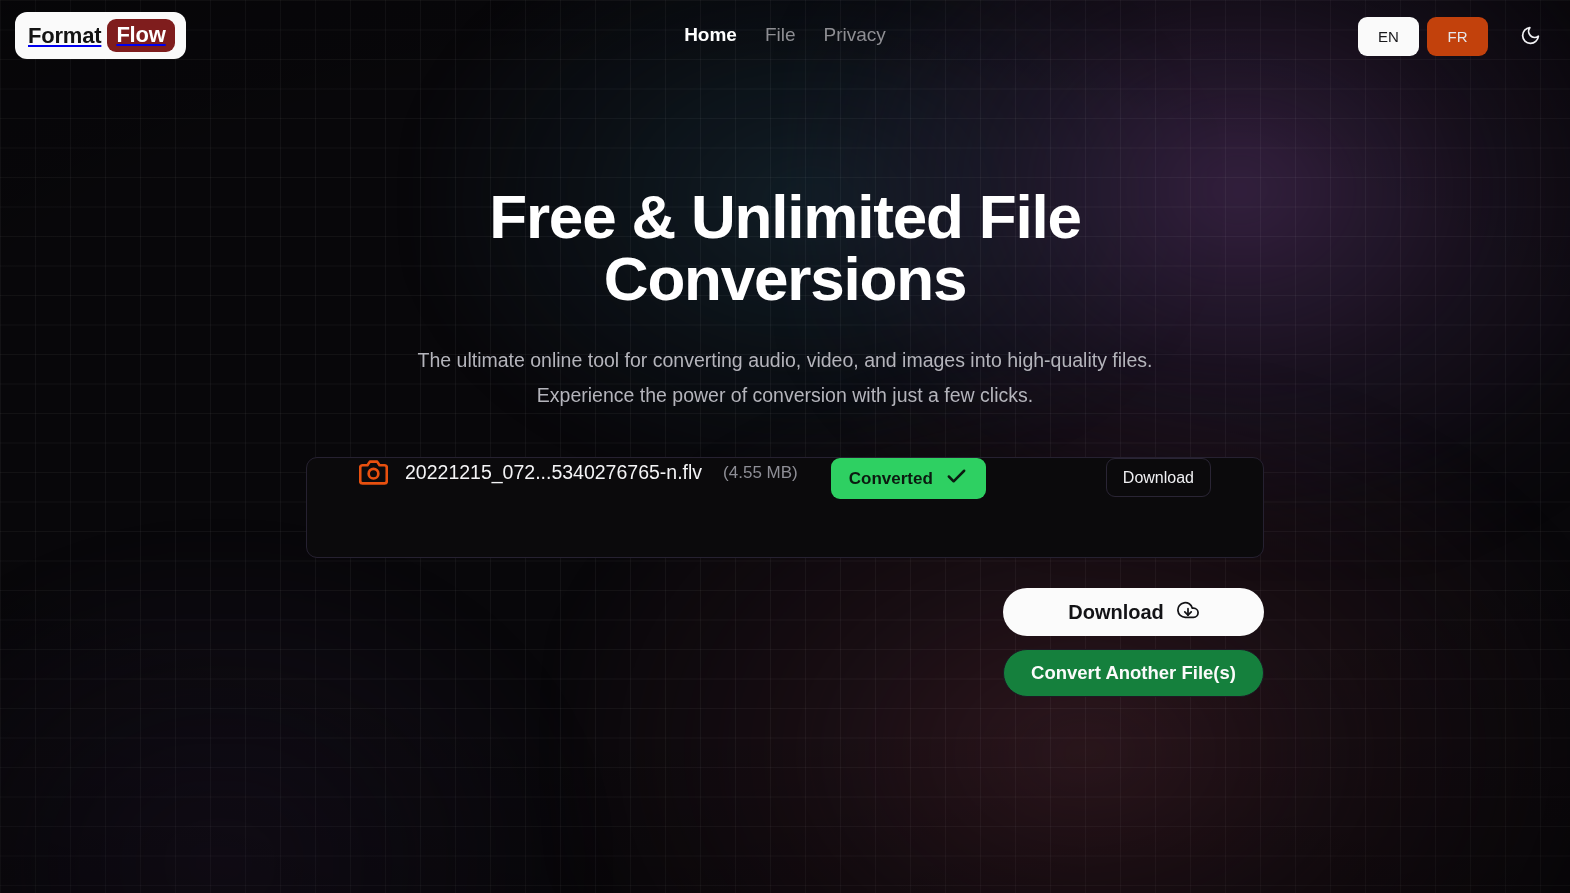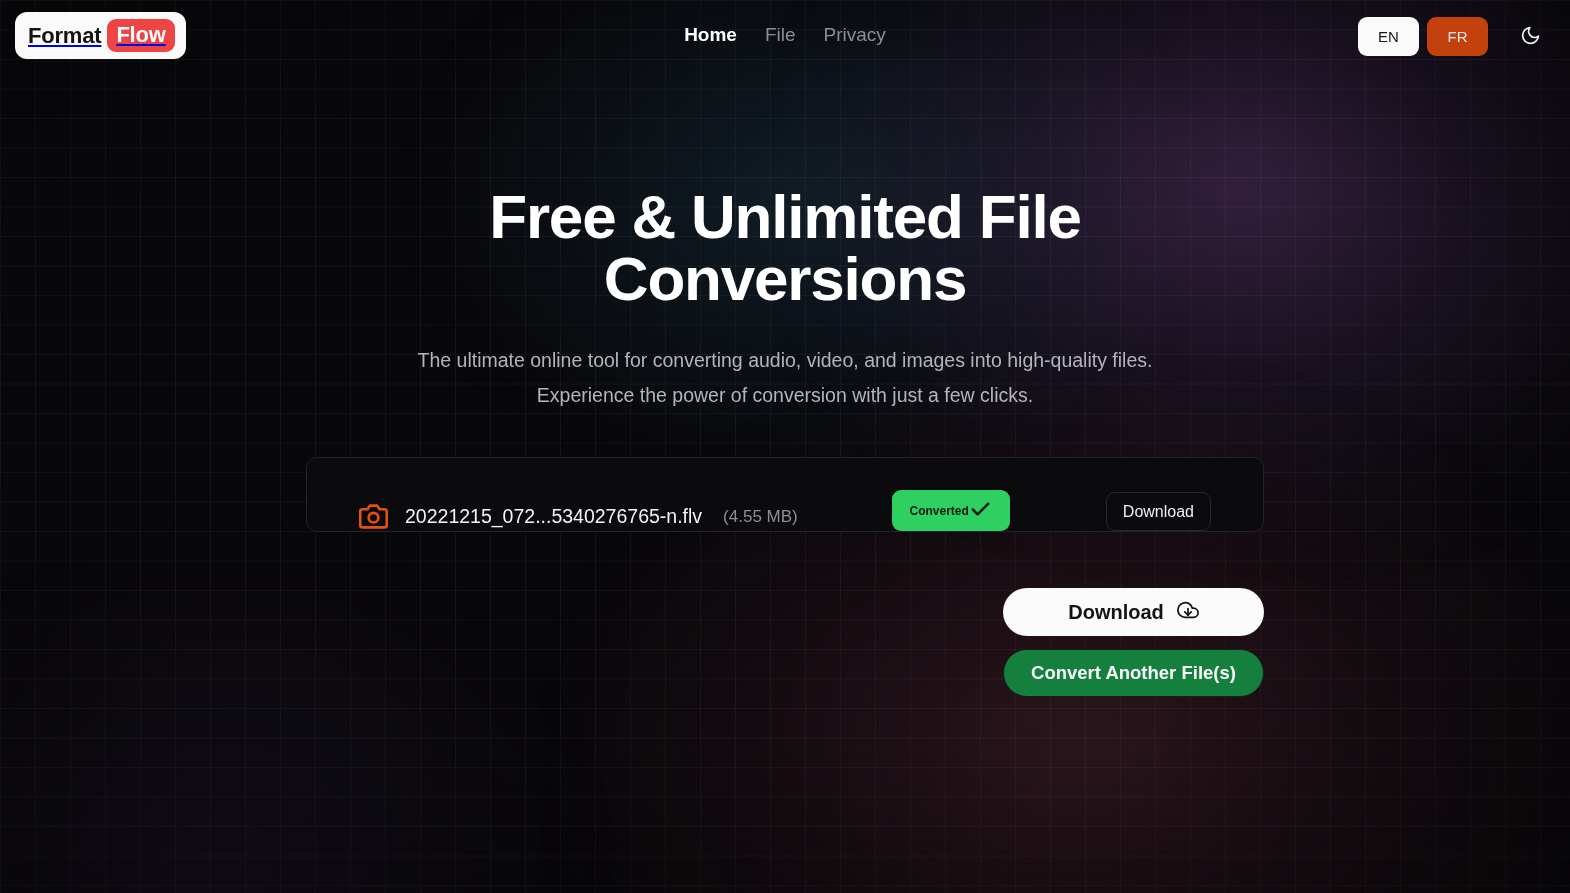--- a/index.html
+++ b/index.html
@@ -109,21 +109,21 @@
     padding: 7px 11px 7px 13px;
     gap: 6px;
   }
   .logo-format {
     color: #141414;
     font-size: 22px;
     font-weight: bold;
     letter-spacing: -0.2px;
   }
   .logo-flow {
-    background: #ef4444;
+    background: #7f1d1d;
     color: #ffffff;
     font-size: 22px;
     font-weight: bold;
     border-radius: 9px;
     padding: 3px 9px 4px 9px;
     letter-spacing: -0.2px;
   }
 
   .nav {
     position: absolute;
@@ -208,26 +208,26 @@
     margin-left: auto;
     margin-right: auto;
   }
 
   
   .file-card {
     position: absolute;
     left: 306px;
     top: 457px;
     width: 958px;
-    height: 75px;
+    height: 101px;
     background: #0b0a0c;
     border: 1px solid #262131;
     border-radius: 11px;
     display: flex;
-    align-items: flex-end;
+    align-items: flex-start;
     z-index: 4;
   }
   .file-left {
     display: flex;
     align-items: center;
     gap: 17px;
     margin-left: 52px;
     flex: 1;
   }
   .file-icon { display: flex; align-items: center; color: #e8500f; }
@@ -242,24 +242,24 @@
     margin-left: 4px;
   }
   .status-badge {
     background: #2ed062;
     color: #0b1a10;
     border-radius: 9px;
     height: 41px;
     padding: 0 18px;
     display: flex;
     align-items: center;
-    gap: 0;
-    font-size: 12px;
-    font-weight: bold;
-    margin-right: 96px;
+    gap: 12px;
+    font-size: 17px;
+    font-weight: bold;
+    margin-right: 120px;
   }
   .row-download-btn {
     background: transparent;
     border: 1px solid #2a2535;
     border-radius: 9px;
     color: #f0f0f3;
     font-size: 16px;
     height: 39px;
     padding: 0 16px;
     margin-right: 52px;

